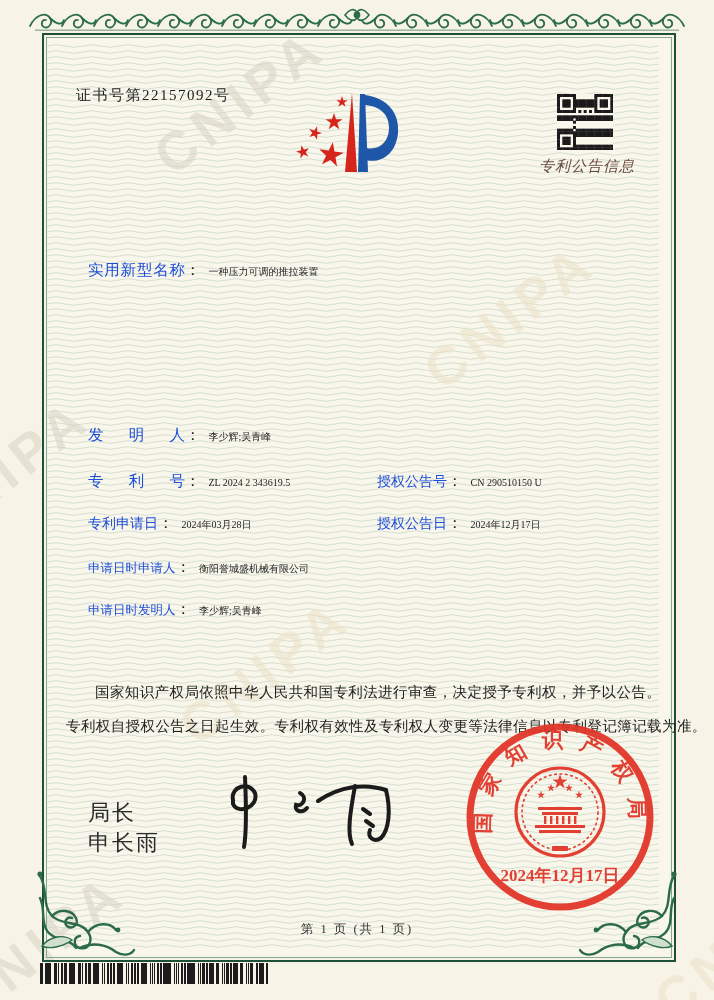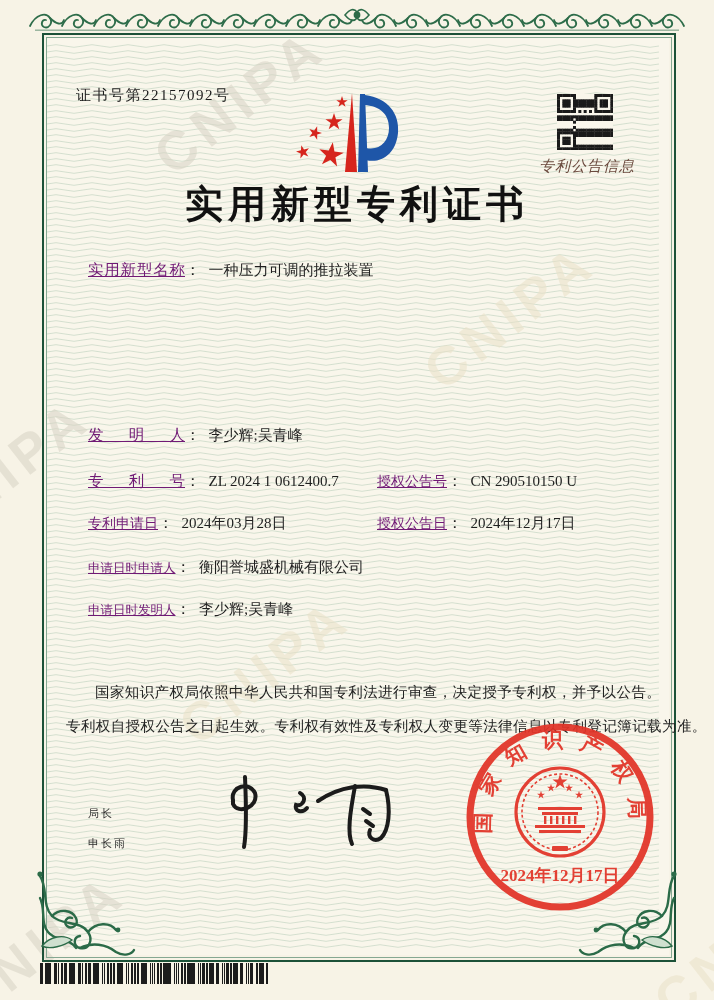--- a/index.html
+++ b/index.html
@@ -14,32 +14,32 @@
   .wm.gray{color:#d8d3c5;}
   .wm.tan{color:#eae1c8;}
   .content{position:absolute;inset:0;z-index:2;}
   .certno{position:absolute;left:76px;top:86px;font-size:15px;letter-spacing:1.5px;color:#1d1d1d;}
   .qr-label{position:absolute;left:532px;top:157px;width:110px;text-align:center;font-size:15px;
             letter-spacing:1px;color:#6b4a3e;font-style:italic;}
   .title{position:absolute;left:0;top:179px;width:714px;text-align:center;font-size:38px;font-weight:700;
          letter-spacing:5px;color:#111;}
   .row{position:absolute;left:88px;color:#1f1f1f;font-size:15.5px;white-space:nowrap;}
   .row.rcol{left:377px;}
-  .lab{color:#701a75;text-decoration:underline;}
+  .lab{color:#1d4ed8;}
   .j6{display:inline-block;width:97px;text-align:justify;text-align-last:justify;}
   .lab.mid{font-size:14px;}
   .lab.small{font-size:12.5px;}
   .colon{margin-right:8px;}
-  .val{font-size:15px;}
+  .val{font-size:10px;}
   .statement{position:absolute;left:66px;top:676px;width:584px;font-size:14.5px;line-height:33.5px;
              color:#222;letter-spacing:.4px;}
   .statement .l1{text-indent:2em;white-space:nowrap;}
   .statement .l2{white-space:nowrap;}
   .signoff{position:absolute;left:88px;top:798px;font-family:"Liberation Sans","DejaVu Sans",sans-serif;
-           font-size:11px;letter-spacing:2px;color:#2b2b2b;line-height:30px;}
+           font-size:22px;letter-spacing:2px;color:#2b2b2b;line-height:30px;}
   .footer{position:absolute;left:0;top:921px;width:714px;text-align:center;font-size:12.5px;
           letter-spacing:2px;color:#333;}
   svg{display:block;}
   .abs{position:absolute;}
 </style>
 </head>
 <body>
 
 <div class="page">
 
@@ -380,30 +380,29 @@
           <rect x="40.00" y="53.33" width="3" height="3"></rect>
           <rect x="42.67" y="53.33" width="3" height="3"></rect>
           <rect x="45.33" y="53.33" width="3" height="3"></rect>
           <rect x="48.00" y="53.33" width="3" height="3"></rect>
           <rect x="50.67" y="53.33" width="3" height="3"></rect>
           <rect x="53.33" y="53.33" width="3" height="3"></rect>
         </g>
     </svg>
     <div class="qr-label">专利公告信息</div>
 
-    <div class="title">实用新型专利证书</div>
 
     <div class="row" style="top:260px">
       <span class="lab j6">实用新型名称</span><span class="colon">：</span><span class="val">一种压力可调的推拉装置</span>
     </div>
     <div class="row" style="top:425px">
       <span class="lab j6">发明人</span><span class="colon">：</span><span class="val">李少辉;吴青峰</span>
     </div>
     <div class="row" style="top:471px">
-      <span class="lab j6">专利号</span><span class="colon">：</span><span class="val">ZL 2024 1 0612400.7</span>
+      <span class="lab j6">专利号</span><span class="colon">：</span><span class="val">ZL 2024 2 343619.5</span>
     </div>
     <div class="row rcol" style="top:471px">
       <span class="lab mid">授权公告号</span><span class="colon">：</span><span class="val">CN 290510150 U</span>
     </div>
     <div class="row" style="top:513px">
       <span class="lab mid">专利申请日</span><span class="colon">：</span><span class="val">2024年03月28日</span>
     </div>
     <div class="row rcol" style="top:513px">
       <span class="lab mid">授权公告日</span><span class="colon">：</span><span class="val">2024年12月17日</span>
     </div>
@@ -459,20 +458,21 @@
           <rect x="113" y="101" width="2.4" height="8"></rect>
           <rect x="119" y="101" width="2.4" height="8"></rect>
           <rect x="80" y="110" width="50" height="3"></rect>
           <rect x="84" y="115" width="42" height="3"></rect>
           <rect x="97" y="131" width="16" height="5" rx="1"></rect>
         </g>
       </g>
       <text x="105" y="166" font-size="17" font-weight="bold" fill="#e23327" text-anchor="middle" font-family="Liberation Serif, DejaVu Serif, serif">2024年12月17日</text>
     </svg>
 
+    <div class="footer">第 1 页 (共 1 页)</div>
 
     <svg class="abs" style="left:40px;top:963px;" width="232" height="22">
       <g id="barcode-bars" fill="#1c1c1c">
           <rect x="0" y="0" width="2" height="21"></rect>
           <rect x="1" y="0" width="2" height="21"></rect>
           <rect x="5" y="0" width="3" height="21"></rect>
           <rect x="8" y="0" width="3" height="21"></rect>
           <rect x="14" y="0" width="3" height="21"></rect>
           <rect x="18" y="0" width="1" height="21"></rect>
           <rect x="18" y="0" width="1" height="21"></rect>

